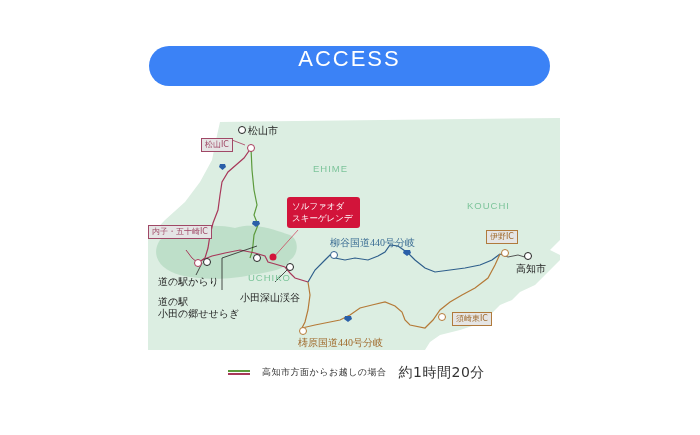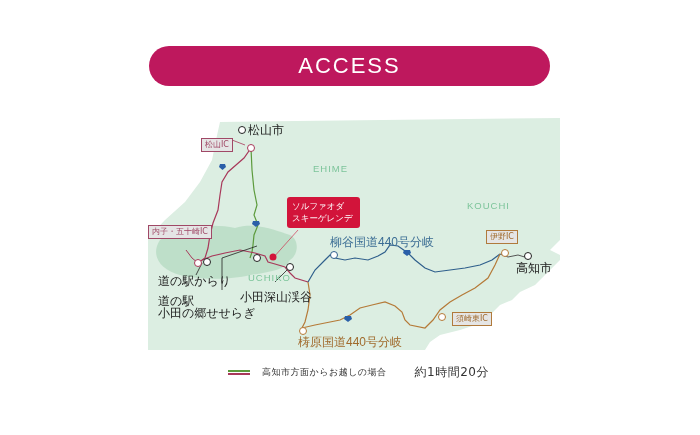--- a/index.html
+++ b/index.html
@@ -1,55 +1,55 @@
 <!DOCTYPE html>
 <html><head>
   <meta charset="utf-8">
   <style>
     * { margin: 0; padding: 0; box-sizing: border-box; }
     html, body { width: 700px; height: 435px; background: #ffffff; overflow: hidden; }
     body { font-family: "DejaVu Sans", sans-serif; position: relative; }
 
     .title-pill {
       position: absolute; left: 149px; top: 46px; width: 401px; height: 40px;
-      background: #be185d; border-radius: 20px;
-      display: flex; align-items: center; justify-content: center;
+      background: #3b82f6; border-radius: 20px;
+      display: flex; align-items: flex-start; justify-content: center;
     }
     .title-pill span {
       color: #ffffff; font-family: "Liberation Sans", sans-serif;
       font-size: 22px; letter-spacing: 2px; font-weight: 400;
     }
 
     .map-wrap { position: absolute; left: 140px; top: 110px; width: 420px; height: 250px; }
     .map-wrap svg { position: absolute; left: 0; top: 0; }
 
     .lbl {
-      position: absolute; font-size: 12px; color: #222; white-space: nowrap;
-      font-family: Liberation Sans, sans-serif; line-height: 11px;
+      position: absolute; font-size: 10px; color: #222; white-space: nowrap;
+      font-family: Liberation Serif, serif; line-height: 11px;
     }
     .region { color: #7cc49a; font-size: 9.5px; letter-spacing: 1px; font-family: "Liberation Sans", sans-serif; padding-left: 20px; }
     .box-ic {
       position: absolute; border: 1px solid #a04866; background: #e5e5e5;
       font-size: 8px; color: #a04866; padding: 1px 3px; white-space: nowrap; line-height: 10px;
     }
     .box-ic.orange { border-color: #b07a3c; color: #a06a2c; }
     .ski-box {
       position: absolute; left: 147px; top: 87px; width: 73px; height: 31px;
       background: #d2143a; border-radius: 3px; color: #fff;
       font-size: 8.5px; line-height: 12px; padding: 3px 5px;
     }
     .blue-lbl { color: #3b6d94; }
     .orange-lbl { color: #a06a2c; }
 
     .legend { position: absolute; left: 228px; top: 365px; }
     .legend-row { display: flex; align-items: center; height: 15px; }
     .legend-swatch { width: 22px; margin-right: 12px; }
     .legend-swatch div { height: 1.5px; margin: 1.5px 0; }
     .legend-text { font-size: 9px; color: #333; letter-spacing: 0.5px; }
-    .legend-time { font-size: 12px; color: #333; margin-left: 28px; letter-spacing: 0.5px; }
+    .legend-time { font-size: 14px; color: #333; margin-left: 12px; letter-spacing: 0.5px; }
   </style>
 </head>
 <body>
 
 <div class="title-pill">
   <span>ACCESS</span>
 </div>
 
 <div class="map-wrap">
   <svg width="420" height="250" viewBox="0 0 420 250">

